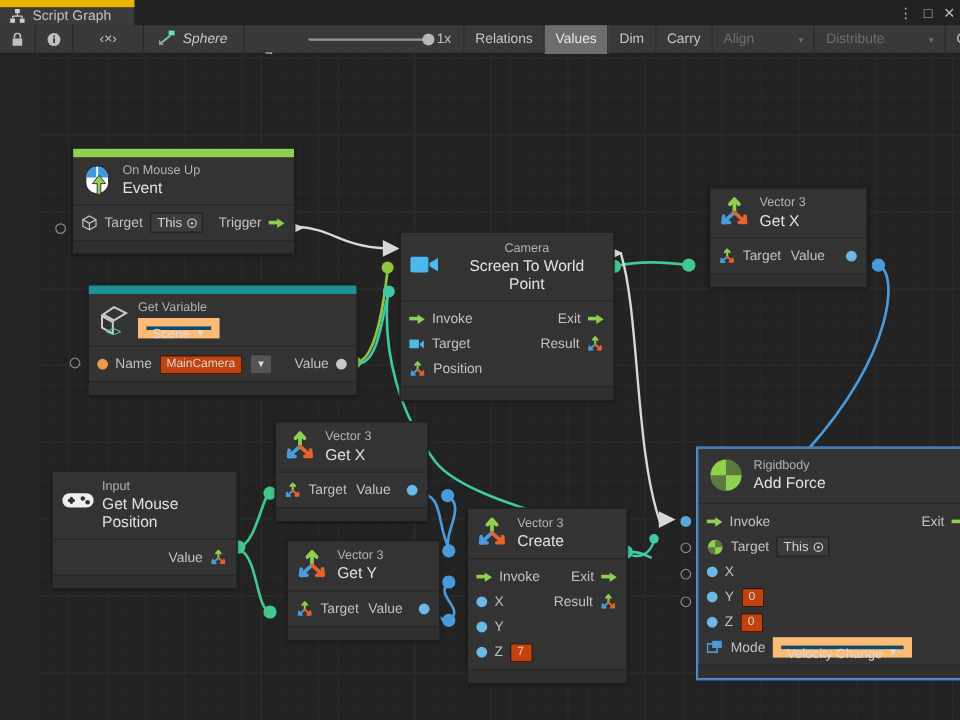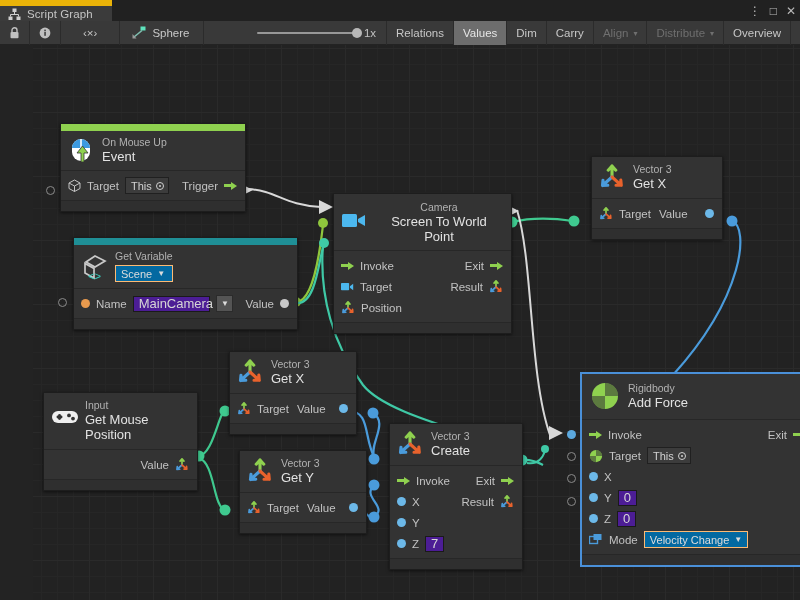--- a/index.html
+++ b/index.html
@@ -32,24 +32,24 @@
   .toolbar {
     position:absolute; left:0; top:21px; width:800px; height:24px;
     background:#393939; border-bottom:1px solid #232323;
     display:flex; align-items:stretch;
   }
   .tb-btn {
     display:flex; align-items:center; justify-content:center;
     height:24px; padding:0 9px; color:#c7c7c7; font-size:11.5px;
     border-right:1px solid #2b2b2b; white-space:nowrap;
   }
-  .tb-btn.dim { color:#6f6f6f; }
+  .tb-btn.dim { color:#6f6f6f;gap:32px; }
   .tb-btn.active { background:#6d6d6d; color:#e6e6e6; }
   .tb-btn.noborder { border-right:none; }
-  .obj-name { color:#c9c9c9; font-size:11.5px; margin-left:6px; }
+  .obj-name { color:#c9c9c9; font-size:11.5px; margin-left:6px;font-style:italic; }
   .zoom-wrap { display:flex; align-items:center; gap:7px; padding:0 10px 0 16px; }
   .zoom-label { color:#c2c2c2; font-size:11.5px;margin-top:32px; }
   .zoom-track {
     position:relative; width:100px; height:2px; background:#989898; border-radius:1px;
   }
   .zoom-knob {
     position:absolute; right:-5px; top:-4px; width:10px; height:10px;
     border-radius:50%; background:#b7b7b7;
   }
   .zoom-val { color:#c2c2c2; font-size:11.5px; }
@@ -101,28 +101,28 @@
   .arrow-g::before {
     content:""; position:absolute; left:0; top:3.5px; width:8px; height:3px; background:#8fd14f;
   }
   .arrow-g::after {
     content:""; position:absolute; right:0; top:1px; border-left:6px solid #8fd14f;
     border-top:4px solid transparent; border-bottom:4px solid transparent;
   }
 
   
   .field {
-    background:#4c1d95; border:1px solid #1a1a1a; color:#d6d6d6;
-    font-size:13px; padding:1px 5px; min-width:16px; text-align:left;
+    background:#c2410c; border:1px solid #1a1a1a; color:#d6d6d6;
+    font-size:10px; padding:1px 5px; min-width:16px; text-align:left;
     display:flex; align-items:center; gap:4px; height:16px;
   }
   .field.num { justify-content:flex-start; min-width:19px; }
   .dd {
-    background:#0369a1; border:1px solid #fdba74; color:#dcdcdc;
-    font-size:11px; padding:1px 5px; display:flex; align-items:center; gap:5px; height:17px;
+    background:#0c4a6e; border:7px solid #fdba74; color:#dcdcdc;
+    font-size:11px; padding:1px 5px; display:flex; gap:5px; height:17px;
   }
   .dd .caret { font-size:8px; color:#dcdcdc; }
   .ddsplit { background:#545454; border:1px solid #2b2b2b; width:19px; height:17px;
     display:flex; align-items:center; justify-content:center; }
   .target-chip {
     background:#3c3c3c; border:1px solid #202020; color:#d2d2d2; font-size:11px;
     height:17px; padding:0 4px 0 5px; display:flex; align-items:center; gap:4px;
   }
   .ring { width:8px; height:8px; border-radius:50%; border:1px solid #cfcfcf; position:relative; }
   .ring::after { content:""; position:absolute; left:2px; top:2px; width:2px; height:2px; border-radius:50%; background:#cfcfcf; }

